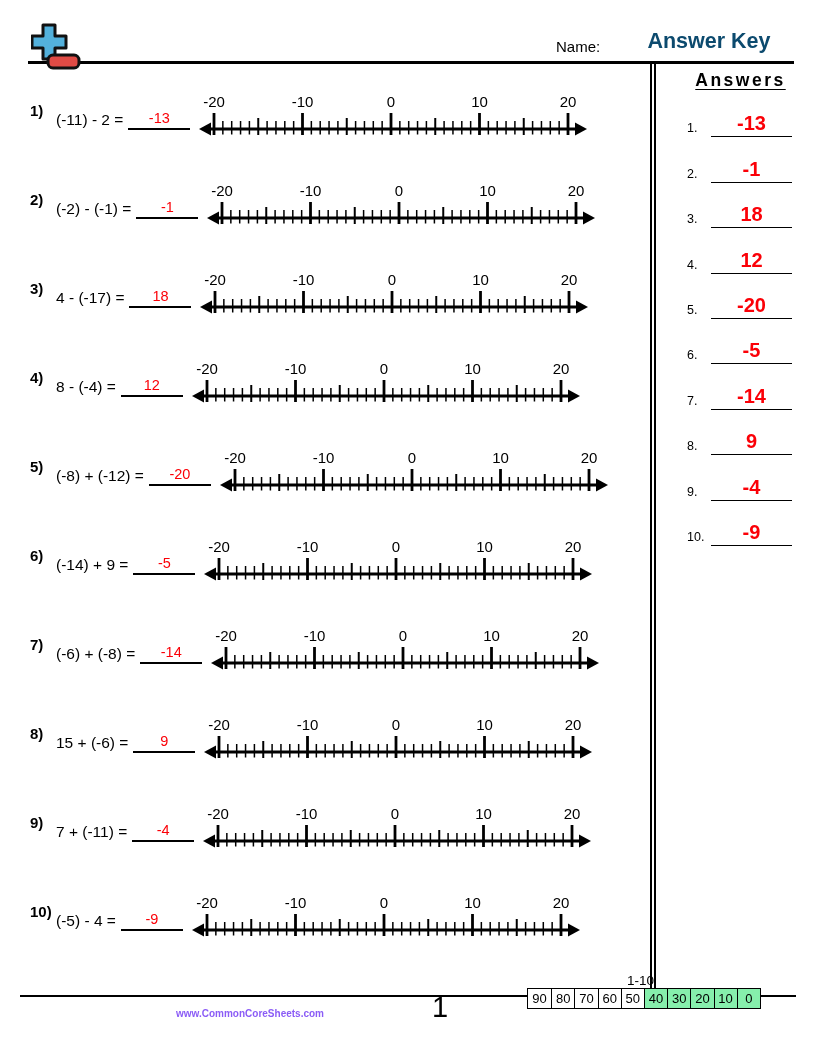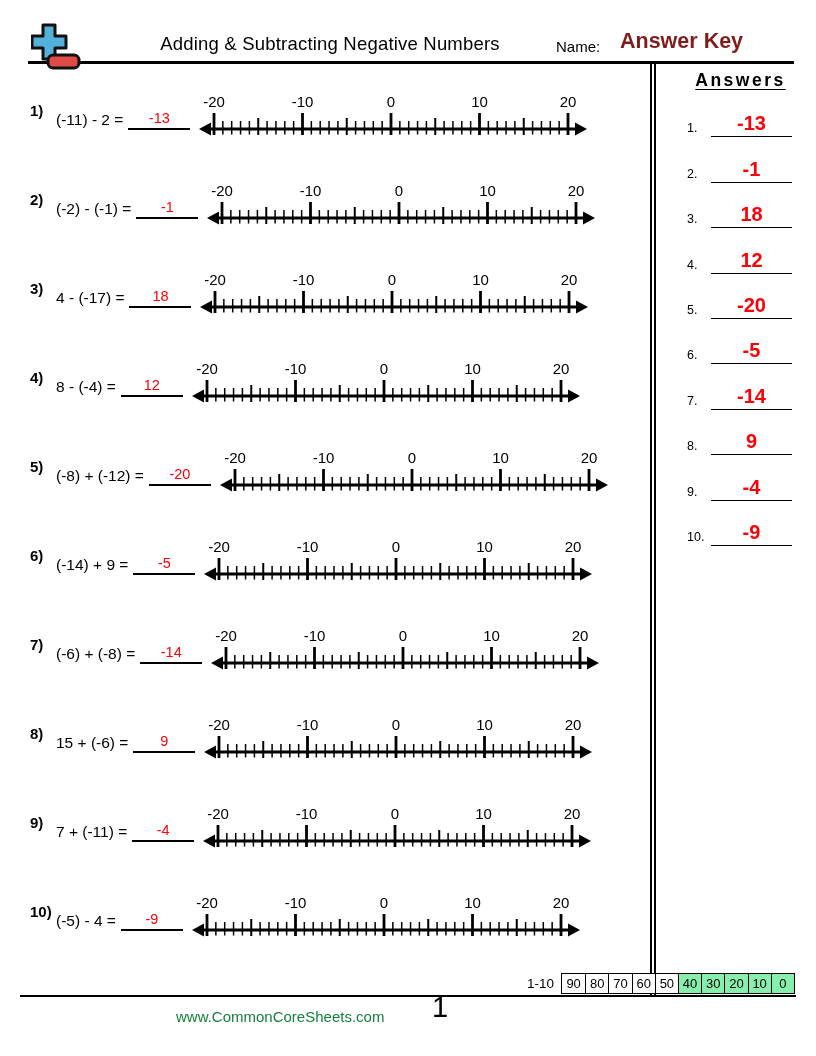--- a/index.html
+++ b/index.html
@@ -5,22 +5,22 @@
   * { margin:0; padding:0; box-sizing:border-box; }
   html,body { background:#fff; }
   body { font-family:"Liberation Sans", sans-serif; color:#000; }
   .page { position:relative; width:816px; height:1056px; background:#fff; overflow:hidden; }
 
   
   .logo { position:absolute; left:31px; top:22px; width:52px; height:58px; z-index:3; }
   .page-title { position:absolute; left:105px; top:33px; width:450px; text-align:center;
                 font-size:18.5px; letter-spacing:.2px; }
   .name-label { position:absolute; left:556px; top:38px; font-size:15px; }
-  .answer-key { position:absolute; left:620px; top:29px; width:178px; text-align:left;
-                font-size:21.5px; font-weight:bold; color:#7f1d1d; }
+  .answer-key { position:absolute; left:620px; top:29px; width:178px; text-align:center;
+                font-size:21.5px; font-weight:bold; color:#0c4a6e; }
   .header-rule { position:absolute; left:28px; top:61px; width:766px; height:2.5px; background:#000; z-index:2; }
   .instructions { position:absolute; left:28px; top:67px; font-size:15.5px; font-weight:bold; }
 
   
   .v-divider { position:absolute; left:650px; top:63px; height:933px; width:6px;
                border-left:2px solid #000; border-right:2px solid #000; }
 
   
   .problems { position:absolute; left:0; top:95px; width:650px; }
   .problem-row { height:89px; display:flex; align-items:flex-start; padding-left:30px; }
@@ -41,42 +41,41 @@
   .ans-blank { flex:1; margin-right:4px; border-bottom:1.5px solid #000; text-align:center;
                font-size:20px; font-weight:bold; color:#fb0007; line-height:1; padding-bottom:3px; }
 
   
   .footer-rule { position:absolute; left:20px; top:995px; width:776px; height:2px; background:#000; }
   .math-badge { position:absolute; left:25px; top:993px; width:142px; height:47px; background:#000;
                 border-radius:7px; z-index:4; }
   .math-badge .pill { position:absolute; left:6px; top:4px; width:121px; height:29px; background:#fff;
                 border:2.5px solid #000; border-radius:16px; display:flex; align-items:center;
                 justify-content:center; font-size:20px; font-weight:bold; }
-  .website { position:absolute; left:176px; top:1008px; font-size:15px; color:#15803d; text-decoration:none; }
+  .website { position:absolute; left:176px; top:1008px; font-size:10px; color:#8b5cf6; text-decoration:none;font-weight:bold; }
   .page-num { position:absolute; left:425px; top:991px; width:30px; text-align:center; font-size:29px; }
-  .score-table { position:absolute; left:527px; top:973px; display:flex; align-items:center; }
+  .score-table { position:absolute; left:527px; top:973px; display:flex; align-items:center;flex-direction:column; }
   .score-range { font-size:13.5px; margin-right:7px; }
   .score-cells { display:flex; border:1.5px solid #000; }
   .score-cell { width:23.2px; height:19px; border-left:1px solid #000; display:flex; align-items:center;
                 justify-content:center; font-size:13px; background:#fff; }
   .score-cell:first-child { border-left:none; }
   .score-cell.blue { background:#86efac; }
 </style>
 </head>
 <body>
 
 <div class="page">
 
   <div class="logo">
     <svg width="52" height="58" viewBox="0 0 52 58">
       <path d="M12 3 h12 v11 h11 v12 h-11 v11 h-12 v-11 H1 v-12 h11 z" fill="#53b1dc" stroke="#111" stroke-width="3" stroke-linejoin="round"></path>
       <rect x="17" y="33" width="31" height="13" rx="5" fill="#e04b45" stroke="#111" stroke-width="3"></rect>
     </svg>
   </div>
-  <div class="page-title">Adding &amp; Subtracting Negative Numbers</div>
   <span class="name-label">Name:</span>
   <span class="answer-key">Answer Key</span>
   <div class="header-rule"></div>
 
   <div class="v-divider"></div>
 
   <div class="problems" id="problems">
   <div class="problem-row">
     <span class="prob-num">1)</span>
     <span class="prob-expr">(-11) - 2 =</span>

